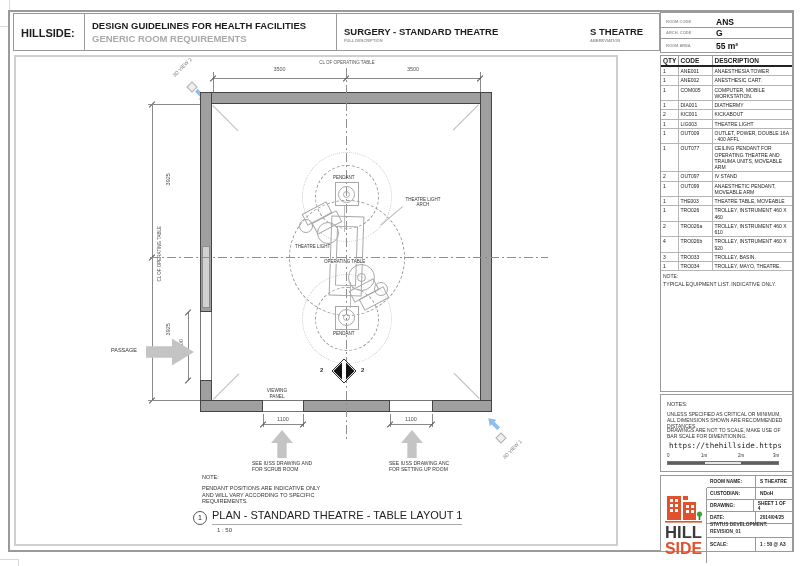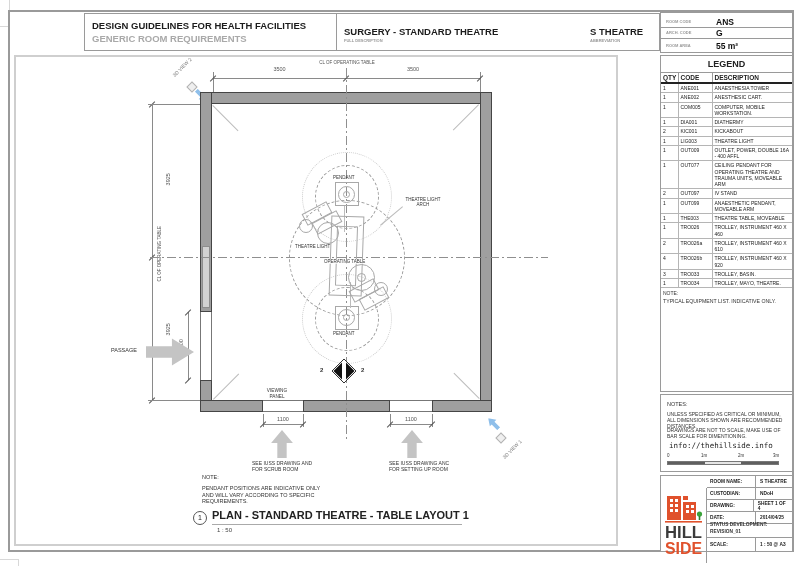--- a/index.html
+++ b/index.html
@@ -38,20 +38,23 @@
 
 <div id="stage">
 
   <div class="a" style="left:9px;top:0;width:1px;height:26px;background:#d8d8d8;"></div>
   <div class="a" style="left:0;top:26px;width:10px;height:1px;background:#d8d8d8;"></div>
   <div class="a" style="left:0;top:559px;width:18px;height:1px;background:#d8d8d8;"></div>
   <div class="a" style="left:18px;top:559px;width:1px;height:7px;background:#d8d8d8;"></div>
 
   <div class="a" style="left:8px;top:10px;width:786px;height:542px;border:2px solid #9a9a9a;"></div>
 
+  <div class="panel" style="left:13px;top:13px;width:72px;height:38px;">
+    <div class="t" style="left:7px;top:13px;font-size:11px;font-weight:bold;color:#1c1c1c;">HILLSIDE:</div>
+  </div>
   <div class="panel" style="left:336px;top:13px;width:324px;height:38px;">
     <div class="t" style="left:7px;top:12px;font-size:9.5px;font-weight:bold;color:#1c1c1c;">SURGERY - STANDARD THEATRE</div>
     <div class="t lbl" style="left:7px;top:25px;">FULL DESCRIPTION</div>
     <div class="t" style="left:253px;top:12px;font-size:9.5px;font-weight:bold;color:#1c1c1c;">S THEATRE</div>
     <div class="t lbl" style="left:253px;top:25px;">ABBREVIATION</div>
   </div>
   <div class="panel" style="left:84px;top:13px;width:253px;height:38px;">
     <div class="t" style="left:7px;top:6px;font-size:9.5px;font-weight:bold;color:#1c1c1c;">DESIGN GUIDELINES FOR HEALTH FACILITIES</div>
     <div class="t" style="left:7px;top:19px;font-size:9.5px;font-weight:bold;color:#a9a9a9;">GENERIC ROOM REQUIREMENTS</div>
   </div>
@@ -65,21 +68,20 @@
       <span class="t lbl" style="left:5px;top:5px;">ARCH. CODE</span>
       <span class="t val" style="left:55px;top:2px;">G</span>
     </div>
     <div class="a" style="left:0;top:26px;width:100%;height:13px;">
       <span class="t lbl" style="left:5px;top:5px;">ROOM AREA</span>
       <span class="t val" style="left:55px;top:2px;">55 m²</span>
     </div>
   </div>
 
   <div class="panel" style="left:660px;top:55px;width:133px;height:337px;">
-    <div style="text-align:center;font-size:9px;font-weight:bold;padding:3px 0;border-bottom:1px solid #9a9a9a;">LEGEND</div>
     <table class="legend">
       <colgroup>
           <col style="width:17px">
           <col style="width:34px">
           <col>
         </colgroup>
       <thead>
         <tr>
           <th>QTY</th>
           <th>CODE</th>
@@ -170,21 +172,21 @@
         </tbody>
     </table>
     <div class="t" style="position:static;display:block;padding:2px 2px 0 2px;font-size:5px;">NOTE:</div>
     <div class="t tw" style="position:static;display:block;padding:2px 2px;font-size:5.2px;">TYPICAL EQUIPMENT LIST. INDICATIVE ONLY.</div>
   </div>
 
   <div class="panel" style="left:660px;top:394px;width:133px;height:78px;">
     <div class="t" style="left:6px;top:6px;font-size:5.5px;">NOTES:</div>
     <div class="t tw" style="left:6px;top:16px;width:120px;font-size:5px;">UNLESS SPECIFIED AS CRITICAL OR MINIMUM, ALL DIMENSIONS SHOWN ARE RECOMMENDED DISTANCES.</div>
     <div class="t tw" style="left:6px;top:32px;width:120px;font-size:5px;">DRAWINGS ARE NOT TO SCALE, MAKE USE OF BAR SCALE FOR DIMENTIONING.</div>
-    <div class="t" style="left:8px;top:46px;font-size:7.5px;font-family:'DejaVu Sans Mono',monospace;color:#1c1c1c;">info://thehillside.info</div>
+    <div class="t" style="left:8px;top:46px;font-size:7.5px;font-family:'DejaVu Sans Mono',monospace;color:#1c1c1c;">https://thehillside.https</div>
     <div class="t" style="left:6px;top:58px;font-size:4.5px;">0</div>
     <div class="t" style="left:40px;top:58px;font-size:4.5px;">1m</div>
     <div class="t" style="left:77px;top:58px;font-size:4.5px;">2m</div>
     <div class="t" style="left:112px;top:58px;font-size:4.5px;">3m</div>
     <div class="a" style="left:6px;top:66px;width:112px;height:4px;border:1px solid #777;display:flex;">
       <div style="flex:1;background:#5f5f5f;"></div>
       <div style="flex:1;background:#e6e6e6;"></div>
       <div style="flex:1;background:#5f5f5f;"></div>
     </div>
   </div>
@@ -359,17 +361,17 @@
   <div class="garrow" style="left:398px;top:431px;width:28px;height:26px;transform:rotate(-90deg);"></div>
   <div class="t tw" style="left:252px;top:460px;width:64px;font-size:5px;">SEE IUSS DRAWING AND FOR SCRUB ROOM</div>
   <div class="t tw" style="left:389px;top:460px;width:64px;font-size:5px;">SEE IUSS DRAWING ANC FOR SETTING UP ROOM</div>
 
   <div class="t" style="left:202px;top:474px;font-size:5.5px;">NOTE:</div>
   <div class="t tw" style="left:202px;top:485px;width:125px;font-size:5.5px;">PENDANT POSITIONS ARE INDICATIVE ONLY AND WILL VARY ACCORDING TO SPECIFIC REQUIREMENTS.</div>
 
   <div class="a" style="left:193px;top:511px;width:14px;height:14px;border:1px solid #555;border-radius:50%;">
     <div style="font-size:7px;text-align:center;line-height:12px;">1</div>
   </div>
-  <div class="t" style="left:212px;top:509px;font-size:11px;color:#222;font-weight:bold;">PLAN - STANDARD THEATRE - TABLE LAYOUT 1</div>
+  <div class="t" style="left:212px;top:509px;font-size:11px;color:#222;">PLAN - STANDARD THEATRE - TABLE LAYOUT 1</div>
   <div class="a" style="left:212px;top:524px;width:250px;height:1px;background:#aaa;"></div>
   <div class="t" style="left:217px;top:527px;font-size:6px;color:#444;">1 : 50</div>
 
 </div>
 
 </body></html>

